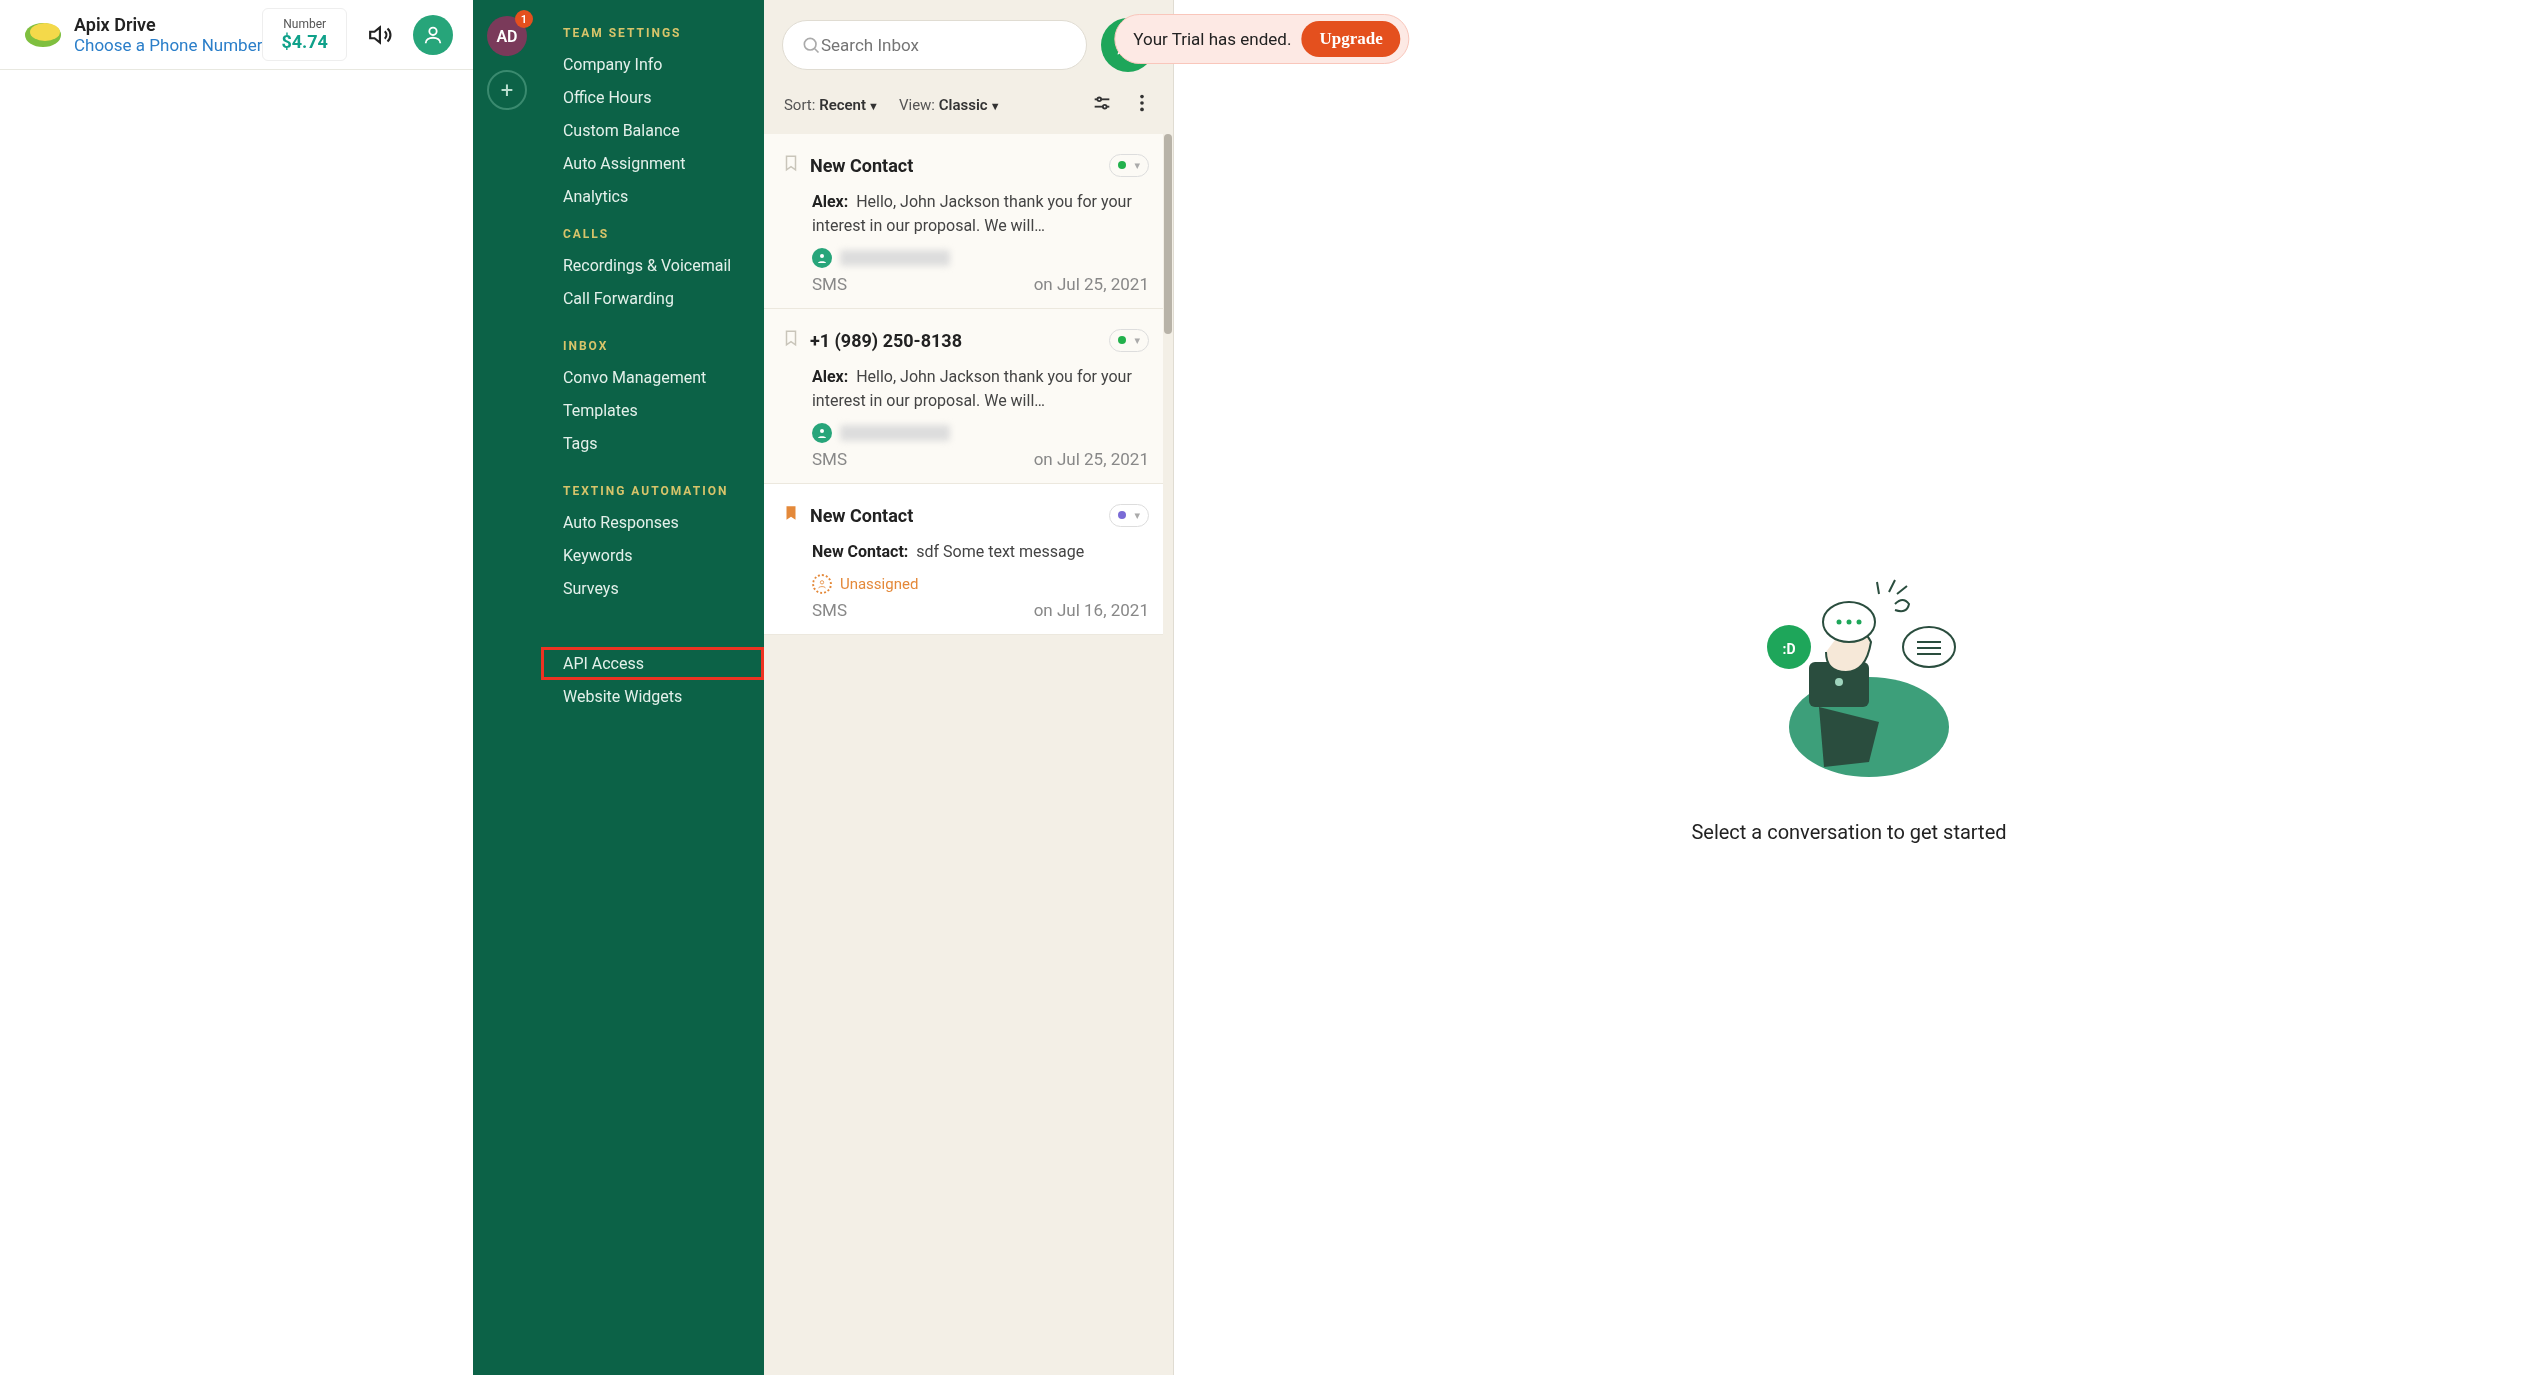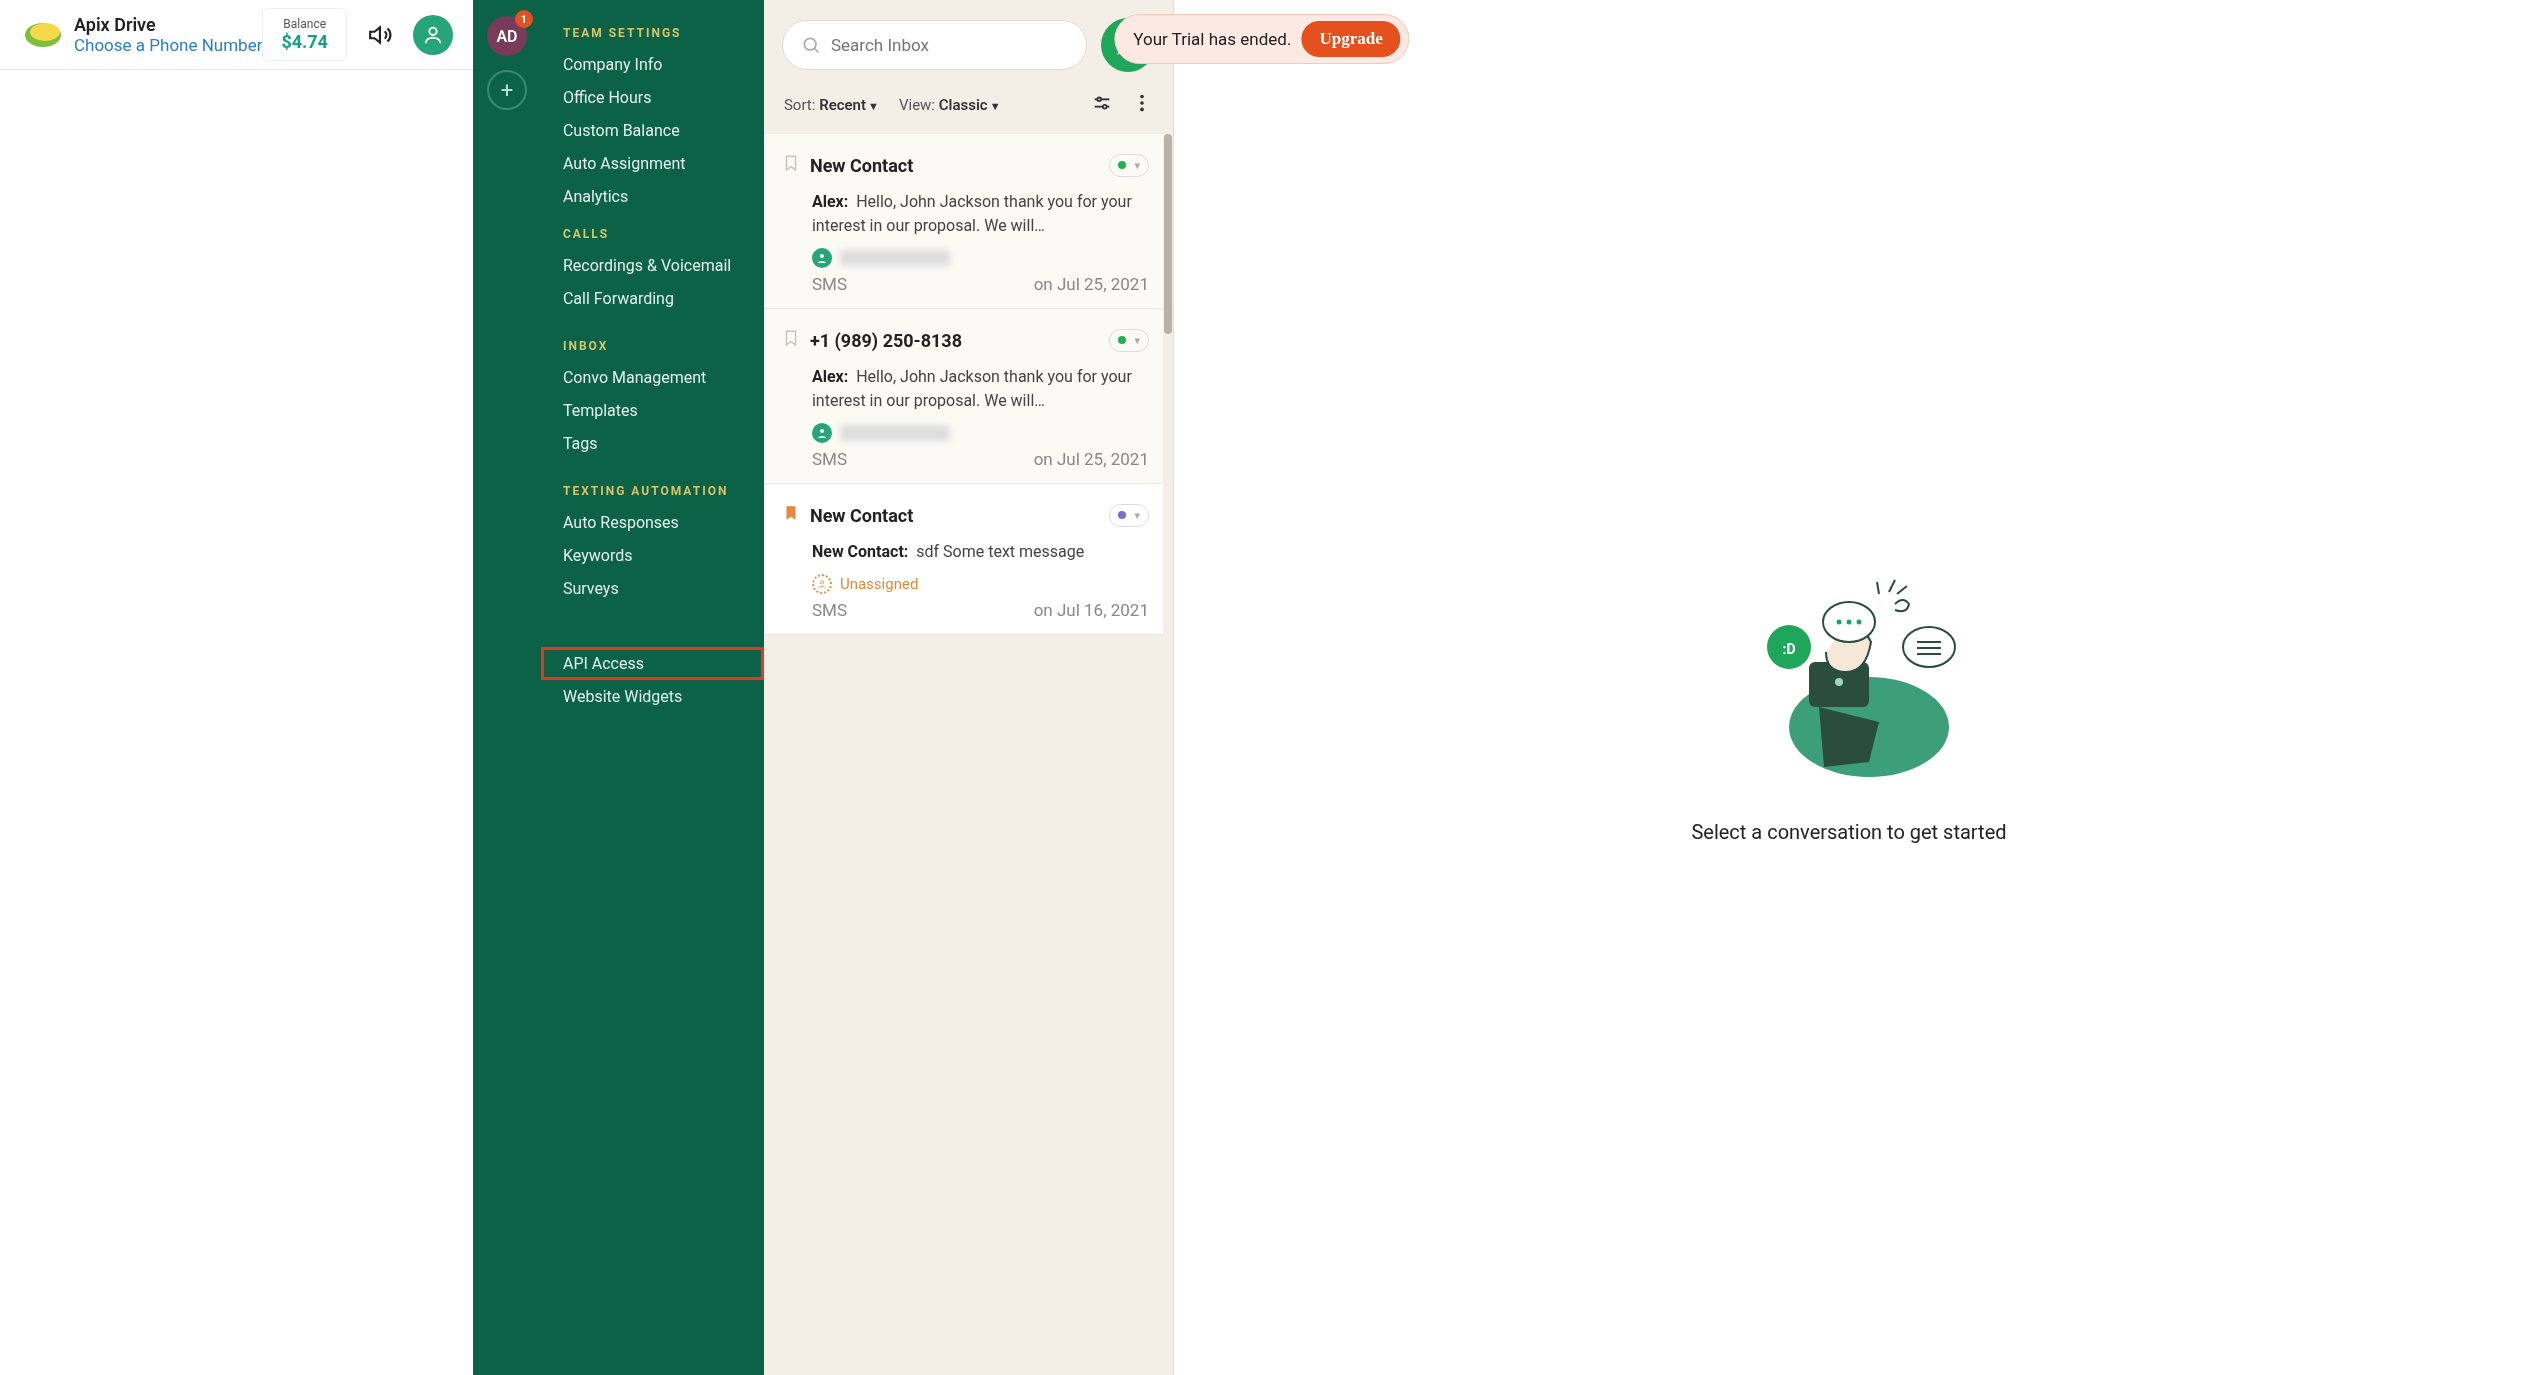--- a/index.html
+++ b/index.html
@@ -27,21 +27,21 @@
 .rail-badge { position:absolute; top:-6px; right:-6px; background:#e4501e; color:#fff; border-radius:50%; width:18px; height:18px; font-size:11px; display:flex; align-items:center; justify-content:center; }
 .rail-add { width:40px; height:40px; border-radius:50%; border:2px solid #3a8a6f; display:flex; align-items:center; justify-content:center; color:#b9decf; font-size:22px; cursor:pointer; }
 
 .sidebar { width:223px; background:#0c6247; color:#cfe7dc; padding:18px 0; overflow-y:auto; }
 .sidebar-heading { font-size:12px; letter-spacing:2px; color:#d7c46a; font-weight:700; padding:8px 22px; }
 .sidebar-item { padding:7px 22px; font-size:16px; color:#e3f0ea; cursor:pointer; }
 .sidebar-item.highlight { border:3px solid #e32; padding:4px 19px;margin-top:42px; }
 
 .inbox { width:410px; background:#f3efe6; border-right:1px solid #e0dcd2; display:flex; flex-direction:column; }
 .inbox-top { padding:18px 18px 10px; display:flex; gap:14px; align-items:center; }
-.search { flex:1; background:#fff; border:1px solid #e0dcd2; border-radius:28px; height:50px; display:flex; align-items:center; padding:0 18px; gap:10px; color:#888; }
+.search { flex:1; background:#fff; border:1px solid #e0dcd2; border-radius:28px; height:50px; display:flex; align-items:center; padding:0 18px; color:#888; }
 .search input { border:none; outline:none; font-size:17px; flex:1; background:transparent; }
 .compose { width:54px; height:54px; border-radius:50%; background:#1ea65a; display:flex; align-items:center; justify-content:center; cursor:pointer; }
 .inbox-controls { padding:10px 20px 16px; display:flex; align-items:center; gap:20px; font-size:15px; color:#333; }
 .ctrl-label { color:#555; }
 .ctrl-value { font-weight:600; }
 .chev { font-size:11px; margin-left:2px; }
 .controls-right { margin-left:auto; display:flex; gap:18px; }
 .icon-btn { cursor:pointer; }
 .inbox-list { flex:1; overflow-y:auto; position:relative; }
 .scrollbar-track { position:absolute; right:0; top:0; bottom:0; width:10px; background:#f3efe6; }
@@ -82,21 +82,21 @@
     </div>
     <div class="app-title-wrap">
       <div class="app-title">Apix Drive</div>
       <div class="phone-link">Choose a Phone Number</div>
     </div>
     <div class="trial-pill">
       <span class="trial-text">Your Trial has ended.</span>
       <button class="upgrade-btn">Upgrade</button>
     </div>
     <div class="balance-box">
-      <div class="balance-label">Balance</div>
+      <div class="balance-label">Number</div>
       <div class="balance-amount">$4.74</div>
     </div>
     <div class="header-icon">
       <svg width="26" height="26" viewBox="0 0 24 24" fill="none" stroke="#222" stroke-width="2">
           <path d="M11 5L6 9H2v6h4l5 4V5z"></path>
           <path d="M15.5 8.5a5 5 0 010 7"></path>
           <path d="M18 6a8 8 0 010 12"></path>
         </svg>
     </div>
     <div class="avatar-btn">

